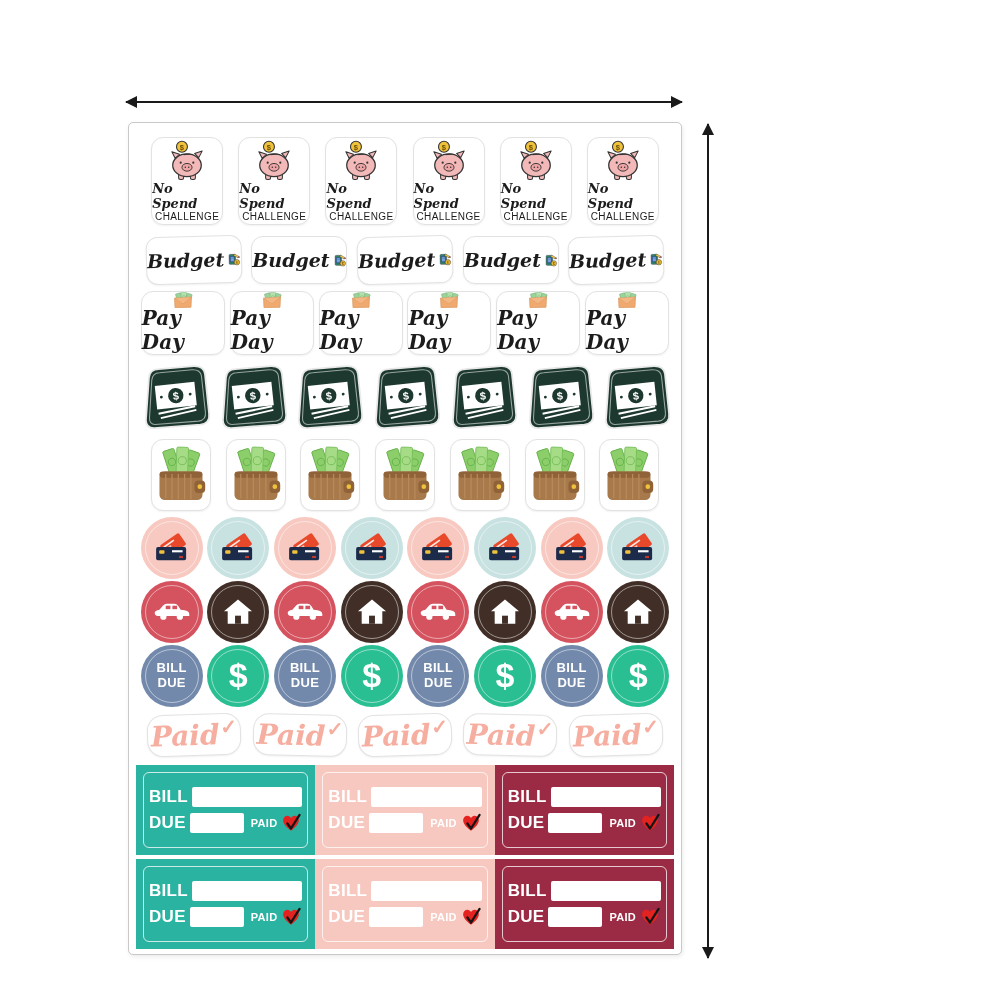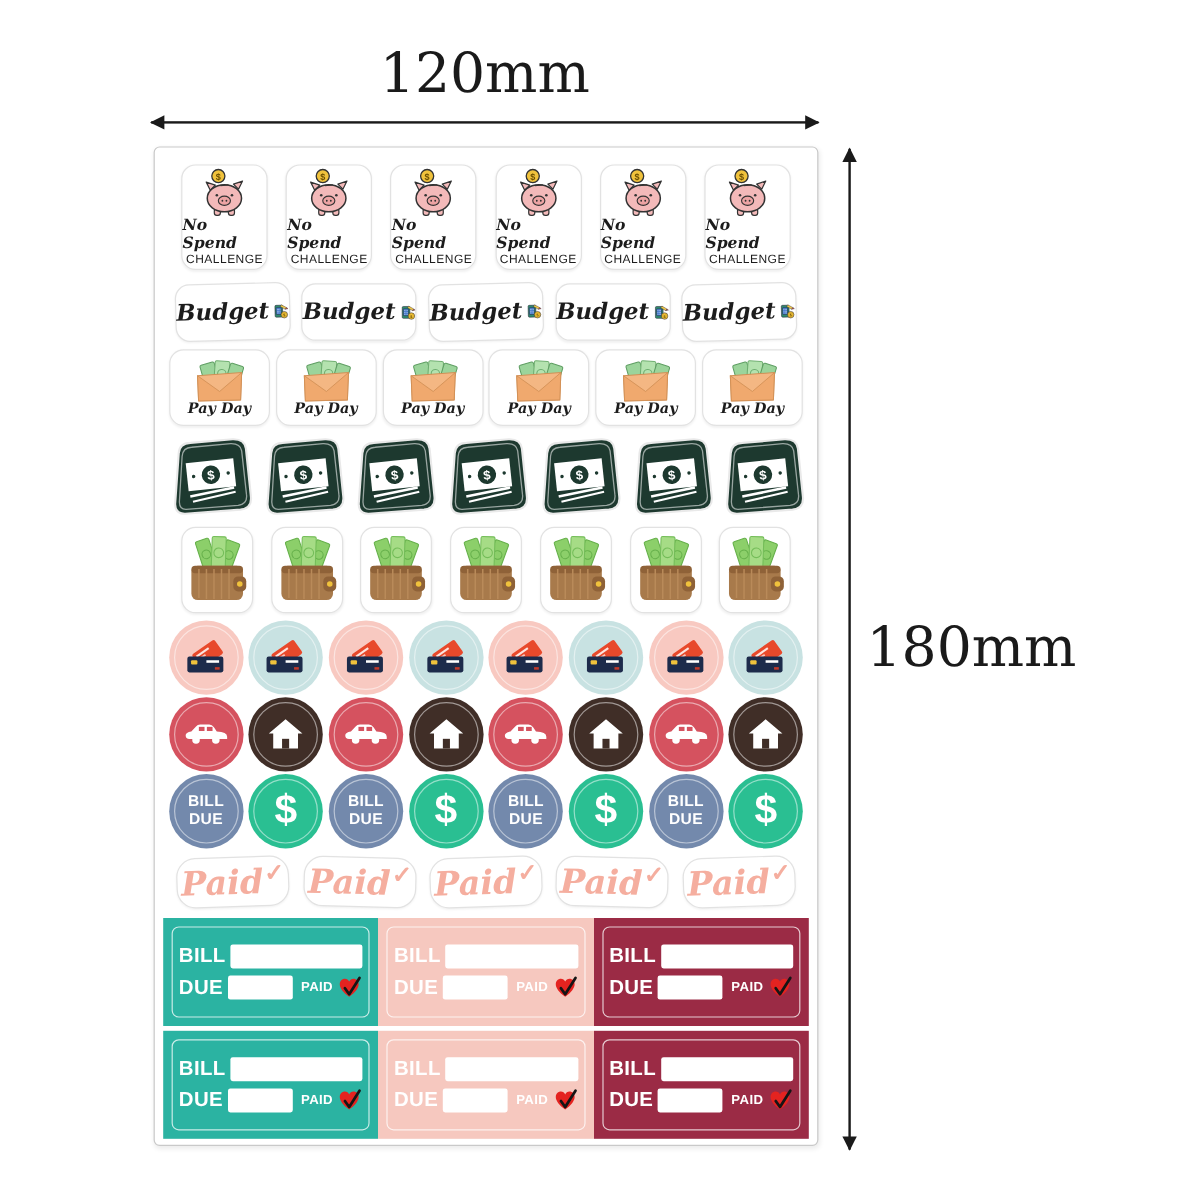--- a/index.html
+++ b/index.html
@@ -48,21 +48,21 @@
   .ns-line1{font-size:13px;line-height:1.1;}
   .ns-line2{font-size:10px;font-weight:normal;letter-spacing:.4px;color:#1c1c1c;}
 
   .die-budget{width:96px;height:48px;flex-direction:row;gap:2px;}
   .row-budget .die:nth-child(odd){transform:rotate(-1.5deg);}
   .budget-word{font-size:19px;}
   .budget-svg{width:42px;height:35px;}
 
   .die-payday{width:84px;height:64px;}
   .payday-svg{width:46px;height:35px;}
-  .payday-word{font-size:12px;margin-top:-2px;}
+  .payday-word{font-size:20px;margin-top:-2px;}
 
   .cash-svg{width:76px;height:67px;transform:rotate(-2deg);}
 
   .die-wallet{width:60px;height:72px;}
   .wallet-svg{width:52px;height:62px;}
 
   .circle{width:62px;height:62px;border-radius:50%;position:relative;display:flex;
           align-items:center;justify-content:center;flex:none;}
   .circle::after{content:"";position:absolute;inset:4px;border:1px solid rgba(255,255,255,.5);
           border-radius:50%;pointer-events:none;}
@@ -105,24 +105,22 @@
   .bill-box{flex:1;}
   .due-box{width:54px;}
   .paid-word{color:#fff;font-weight:bold;font-size:11px;margin-left:3px;letter-spacing:.3px;}
   .heart-svg{width:20px;height:19px;overflow:visible;margin-right:-4px;flex:none;}
 </style>
 </head>
 <body>
 
 <div class="canvas">
 
-  <div class="dim-label dim-w">120mm</div>
   <div class="h-arrow"></div>
   <div class="v-arrow"></div>
-  <div class="dim-label dim-h">180mm</div>
 
   <div class="sheet" id="rows">
       <div class="row row-no-spend">
   <div class="die die-nospend">
     <svg class="pig-svg" viewBox="0 0 54 50">
       <circle cx="21" cy="8" r="6.5" fill="var(--coin_gold)" stroke="#333" stroke-width="1.3"></circle>
       <text x="21" y="11.5" text-anchor="middle" font-size="9" font-weight="bold" fill="#6b4e00" font-family="Liberation Sans, sans-serif">$</text>
       <path d="M13,22 L9,14 L18,17 Z" fill="var(--pig_pink)" stroke="#333" stroke-width="1.2" stroke-linejoin="round"></path>
       <path d="M41,21 L45,13 L36,16 Z" fill="var(--pig_pink)" stroke="#333" stroke-width="1.2" stroke-linejoin="round"></path>
       <rect x="17" y="40" width="6" height="7" rx="2.4" fill="var(--pig_pink)" stroke="#333" stroke-width="1.2"></rect>

